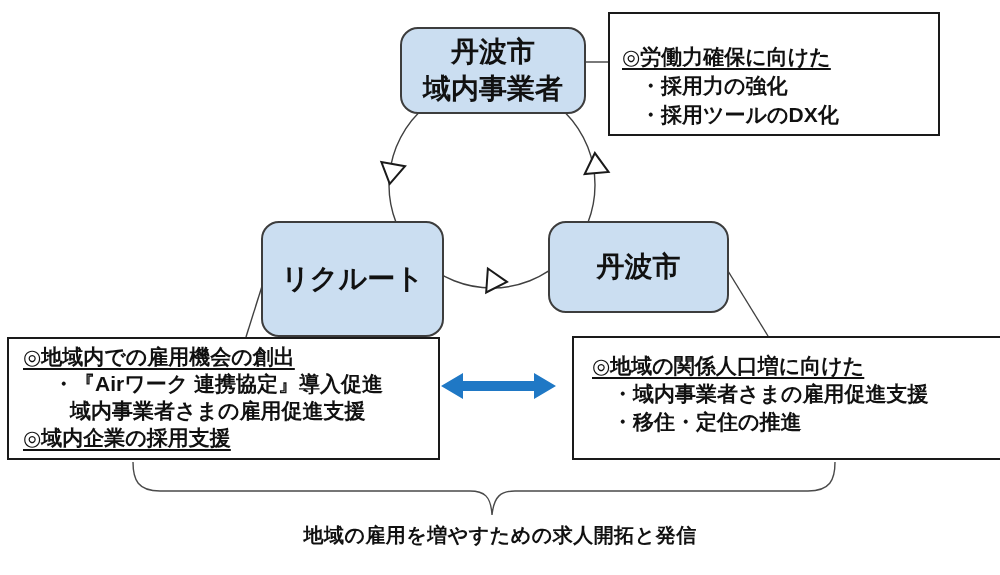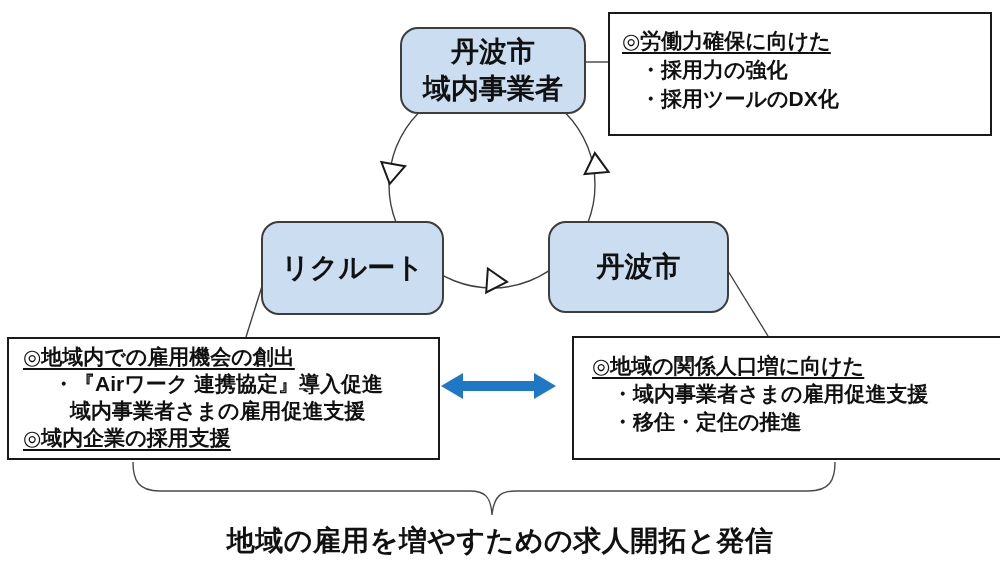--- a/index.html
+++ b/index.html
@@ -15,47 +15,47 @@
     font-family:"Liberation Sans","DejaVu Sans",sans-serif;color:var(--text);
   }
   #diagram-svg{position:absolute;left:0;top:0;width:1000px;height:575px;}
   .node{
     position:absolute;display:flex;align-items:center;justify-content:center;
     background:var(--node-fill);border:2.5px solid var(--node-border);border-radius:18px;
     font-size:28px;font-weight:bold;text-align:center;line-height:1.3;
     white-space:pre-line;box-sizing:border-box;
   }
   .node-top{left:400px;top:27px;width:186px;height:87px;}
-  .node-left{left:261px;top:221px;width:183px;height:94px;}
+  .node-left{left:261px;top:221px;width:183px;height:116px;}
   .node-right{left:548px;top:221px;width:181px;height:92px;}
   .note{
     position:absolute;background:#ffffff;border:2px solid #1a1a1a;
     box-sizing:border-box;font-weight:bold;font-size:21px;color:var(--text);
   }
   .note-line{white-space:nowrap;}
   .note u, .underlined{
     text-decoration:underline;text-decoration-thickness:1.5px;text-underline-offset:4px;
   }
-  .note-top-right{left:608px;top:12px;width:384px;height:124px;padding:12px 0 0 12px;}
+  .note-top-right{left:608px;top:12px;width:332px;height:124px;padding:28px 0 0 12px;}
   .note-top-right .note-line{line-height:29px;}
   .note-bottom-left{left:7px;top:337px;width:433px;height:123px;padding:4px 16px 0 14px;}
   .note-bottom-left .note-line{line-height:27px;}
   .note-bottom-right{left:557px;top:336px;width:433px;height:124px;padding:14px 0 0 18px;margin-left:15px;}
   .note-bottom-right .note-line{line-height:28px;}
   .indent-18{padding-left:18px;}
   .indent-20{padding-left:20px;}
   .indent-30{padding-left:30px;}
   .indent-47{padding-left:47px;}
   .partnership-label{
     position:absolute;left:436px;top:401px;width:128px;text-align:center;
     font-size:22px;font-weight:bold;letter-spacing:1px;
   }
   .caption{
     position:absolute;left:0;top:522px;width:1000px;text-align:center;
-    font-size:28px;font-weight:bold;letter-spacing:0.5px;
+    font-size:20px;font-weight:bold;letter-spacing:0.5px;
   }
 </style>
 </head>
 <body>
 
 <div id="stage">
 
   <svg id="diagram-svg" viewBox="0 0 1000 575" xmlns="http://www.w3.org/2000/svg">
 
     <circle cx="492" cy="185" r="103" fill="none" style="stroke:var(--line);" stroke-width="1.4"></circle>

